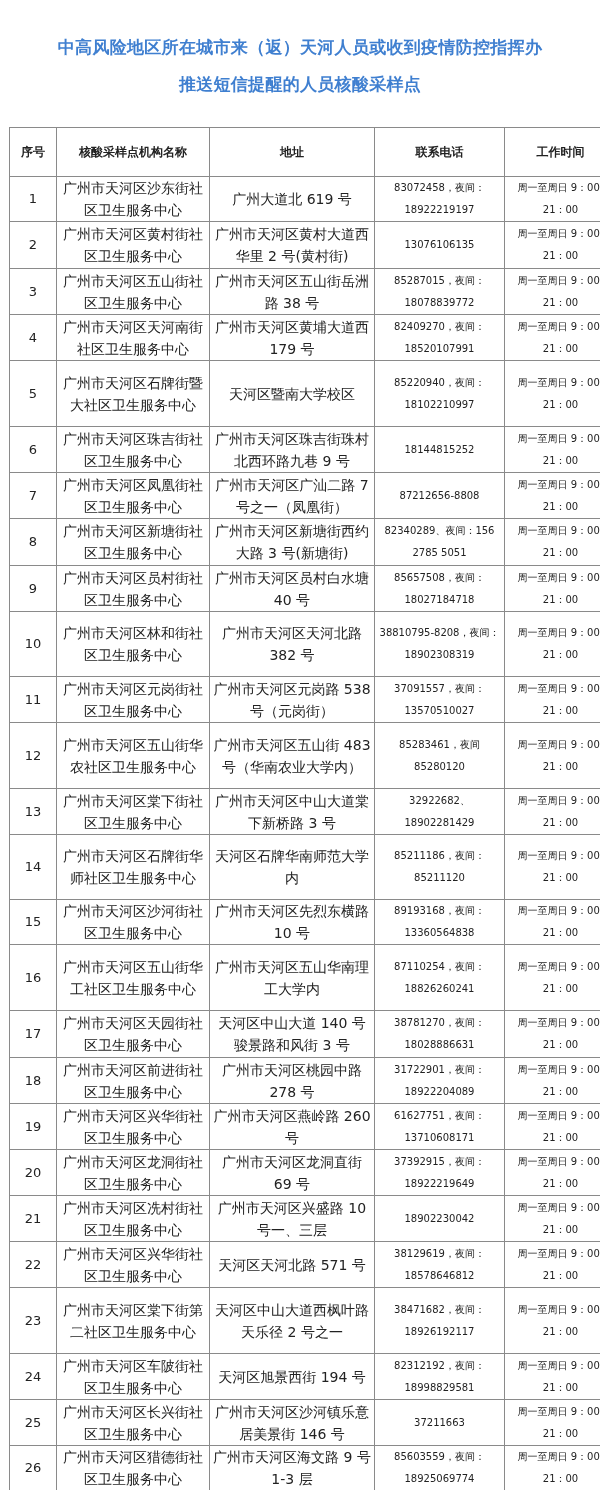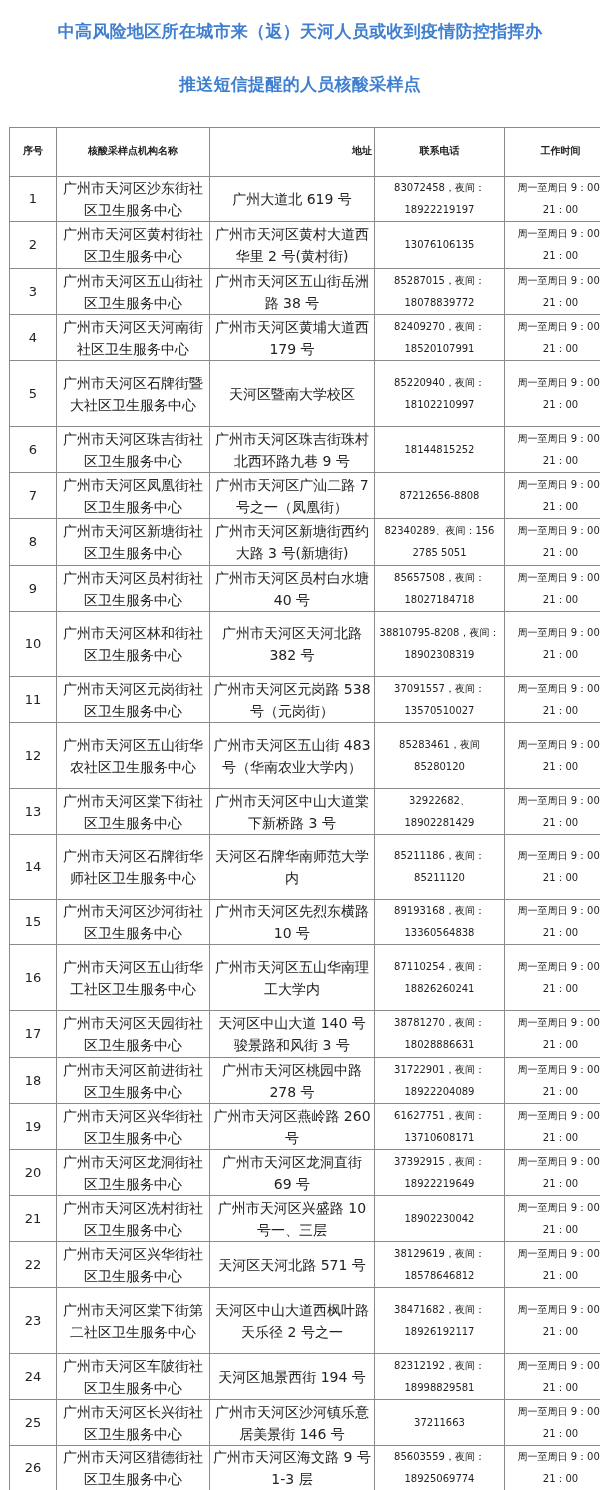--- a/index.html
+++ b/index.html
@@ -1,25 +1,25 @@
 <!DOCTYPE html>
 <html><head>
 <meta charset="utf-8">
 <style>
   html, body { margin:0; padding:0; background:#ffffff; }
   body { width:600px; height:1490px; overflow:hidden; font-family:"DejaVu Sans", "Liberation Sans", sans-serif; color:#222; }
   .title { position:absolute; left:0; width:600px; text-align:center; color:#3f7fd0; font-weight:bold; font-size:17px; letter-spacing:0.3px; }
-  .t1 { top:20px; }
+  .t1 { top:36px; }
   .t2 { top:73px; }
   table { position:absolute; top:127px; left:9px; width:582px; border-collapse:collapse; table-layout:fixed; }
   td, th { border:1px solid #8a8a8a; text-align:center; vertical-align:middle; font-size:14px; line-height:22px; padding:0 2px; color:#222; }
-  th { font-weight:bold; font-size:10px; height:48px;font-family:Liberation Mono, monospace; }
+  th { font-weight:bold; font-size:12px; height:48px; }
   td.num { font-size:13px; }
   td.phone, td.time { font-size:10px; }
-  .c0 { width:42px; } .c1 { width:148px; } .c2 { width:160px;text-align:right; } .c3 { width:125px;text-align:center; } .c4 { width:107px; }
+  .c0 { width:42px; } .c1 { width:148px; } .c2 { width:160px; } .c3 { width:125px;text-align:center; } .c4 { width:107px; }
 </style>
 </head>
 <body>
 
 <div class="title t1">中高风险地区所在城市来（返）天河人员或收到疫情防控指挥办</div>
 <div class="title t2">推送短信提醒的人员核酸采样点</div>
 
 <table>
   <thead>
     <tr>

